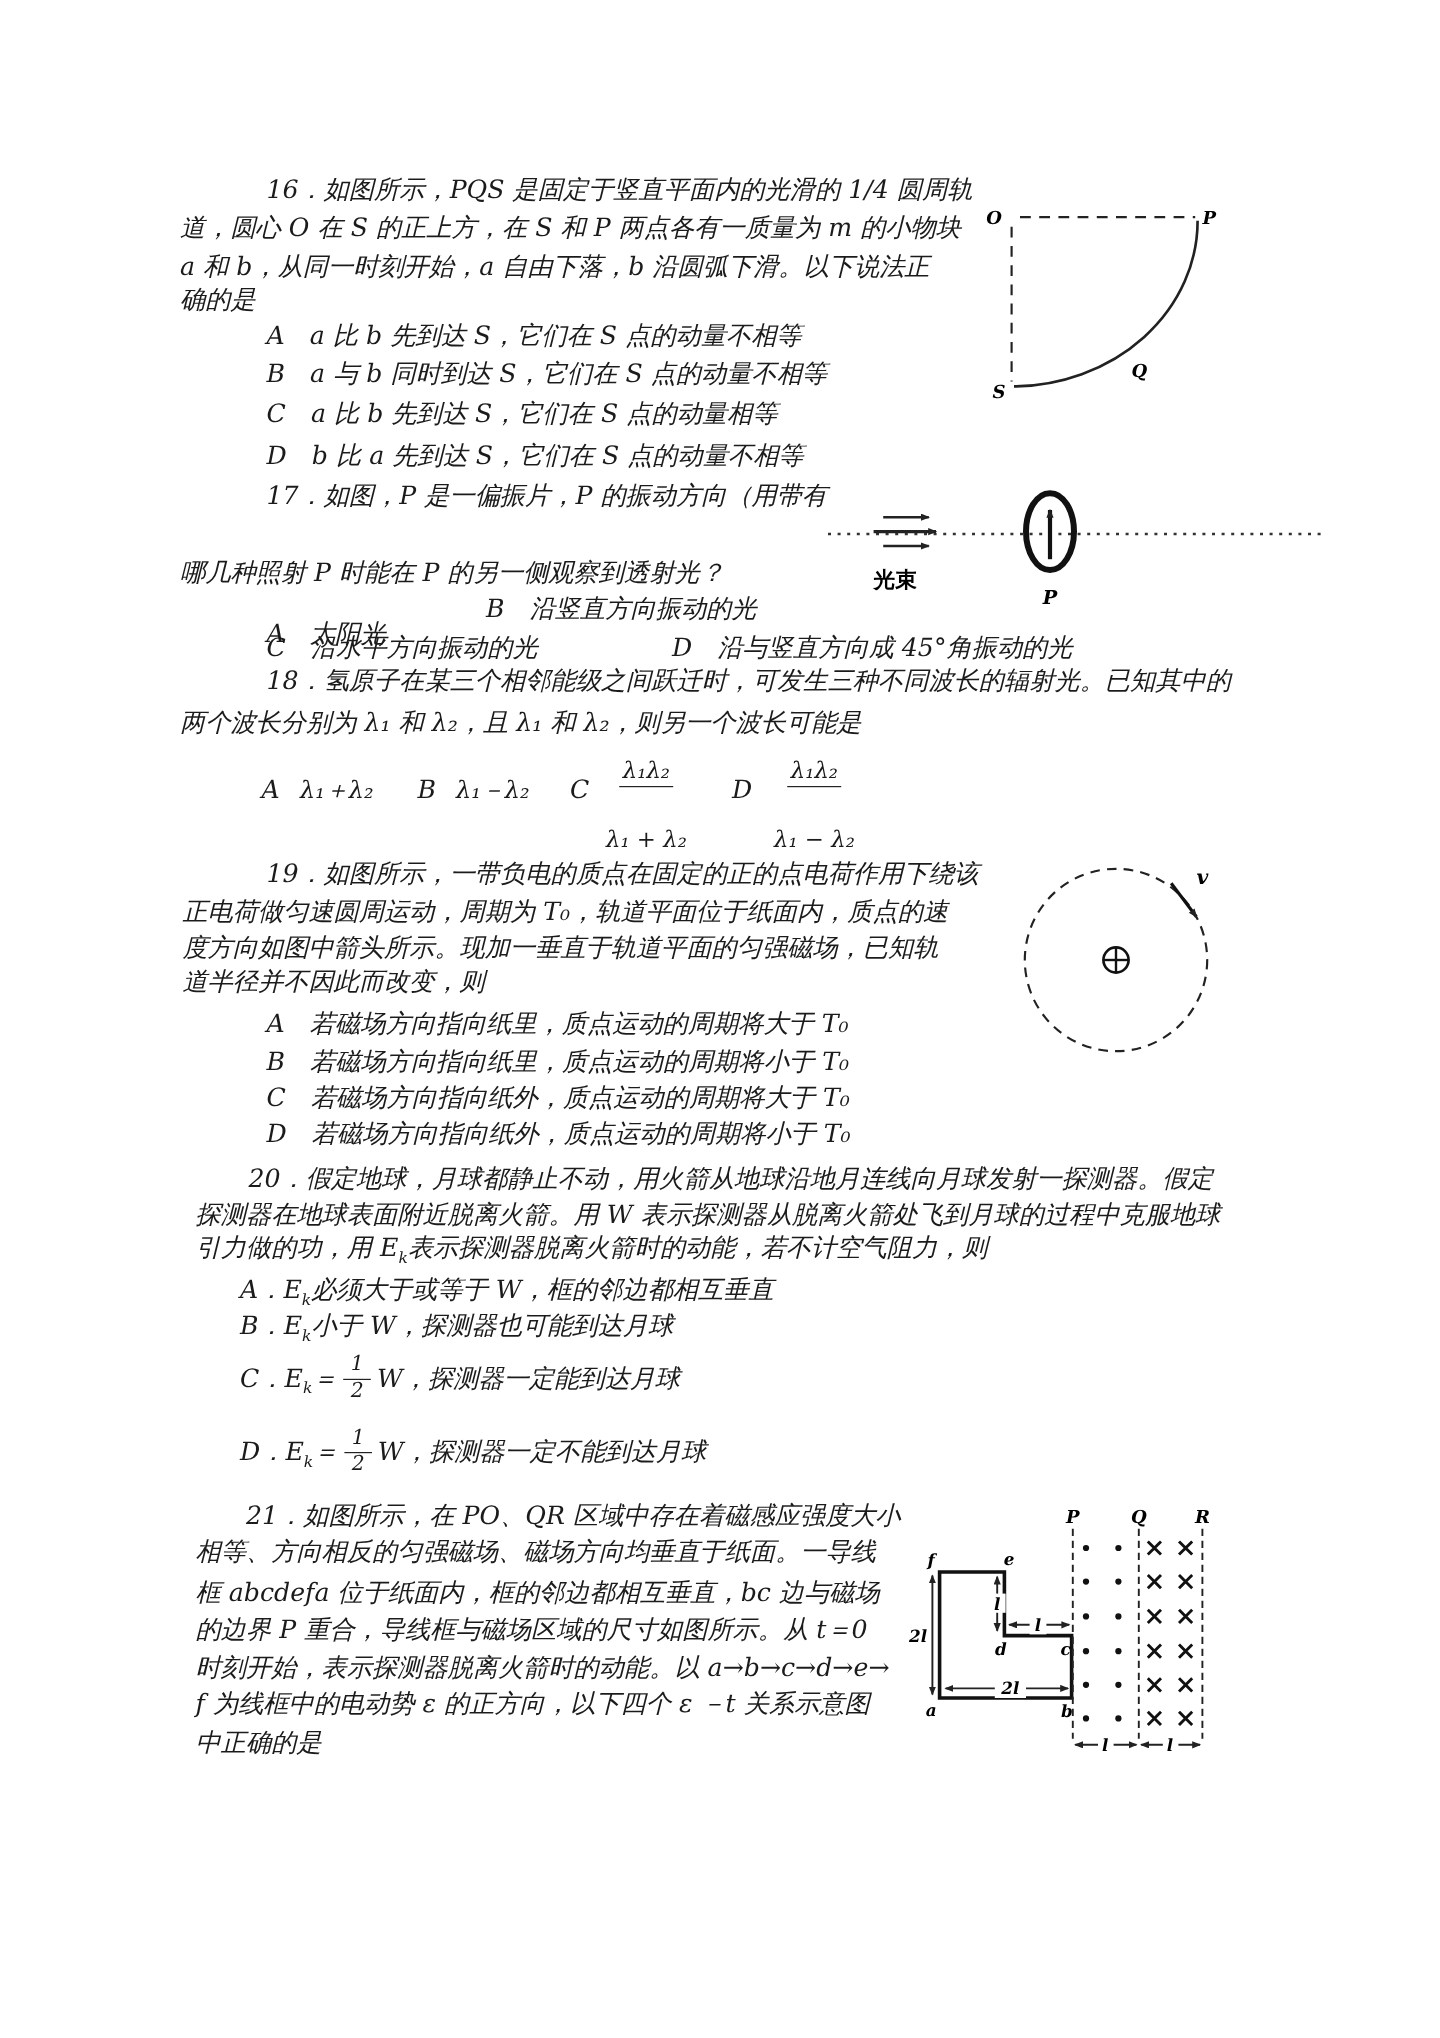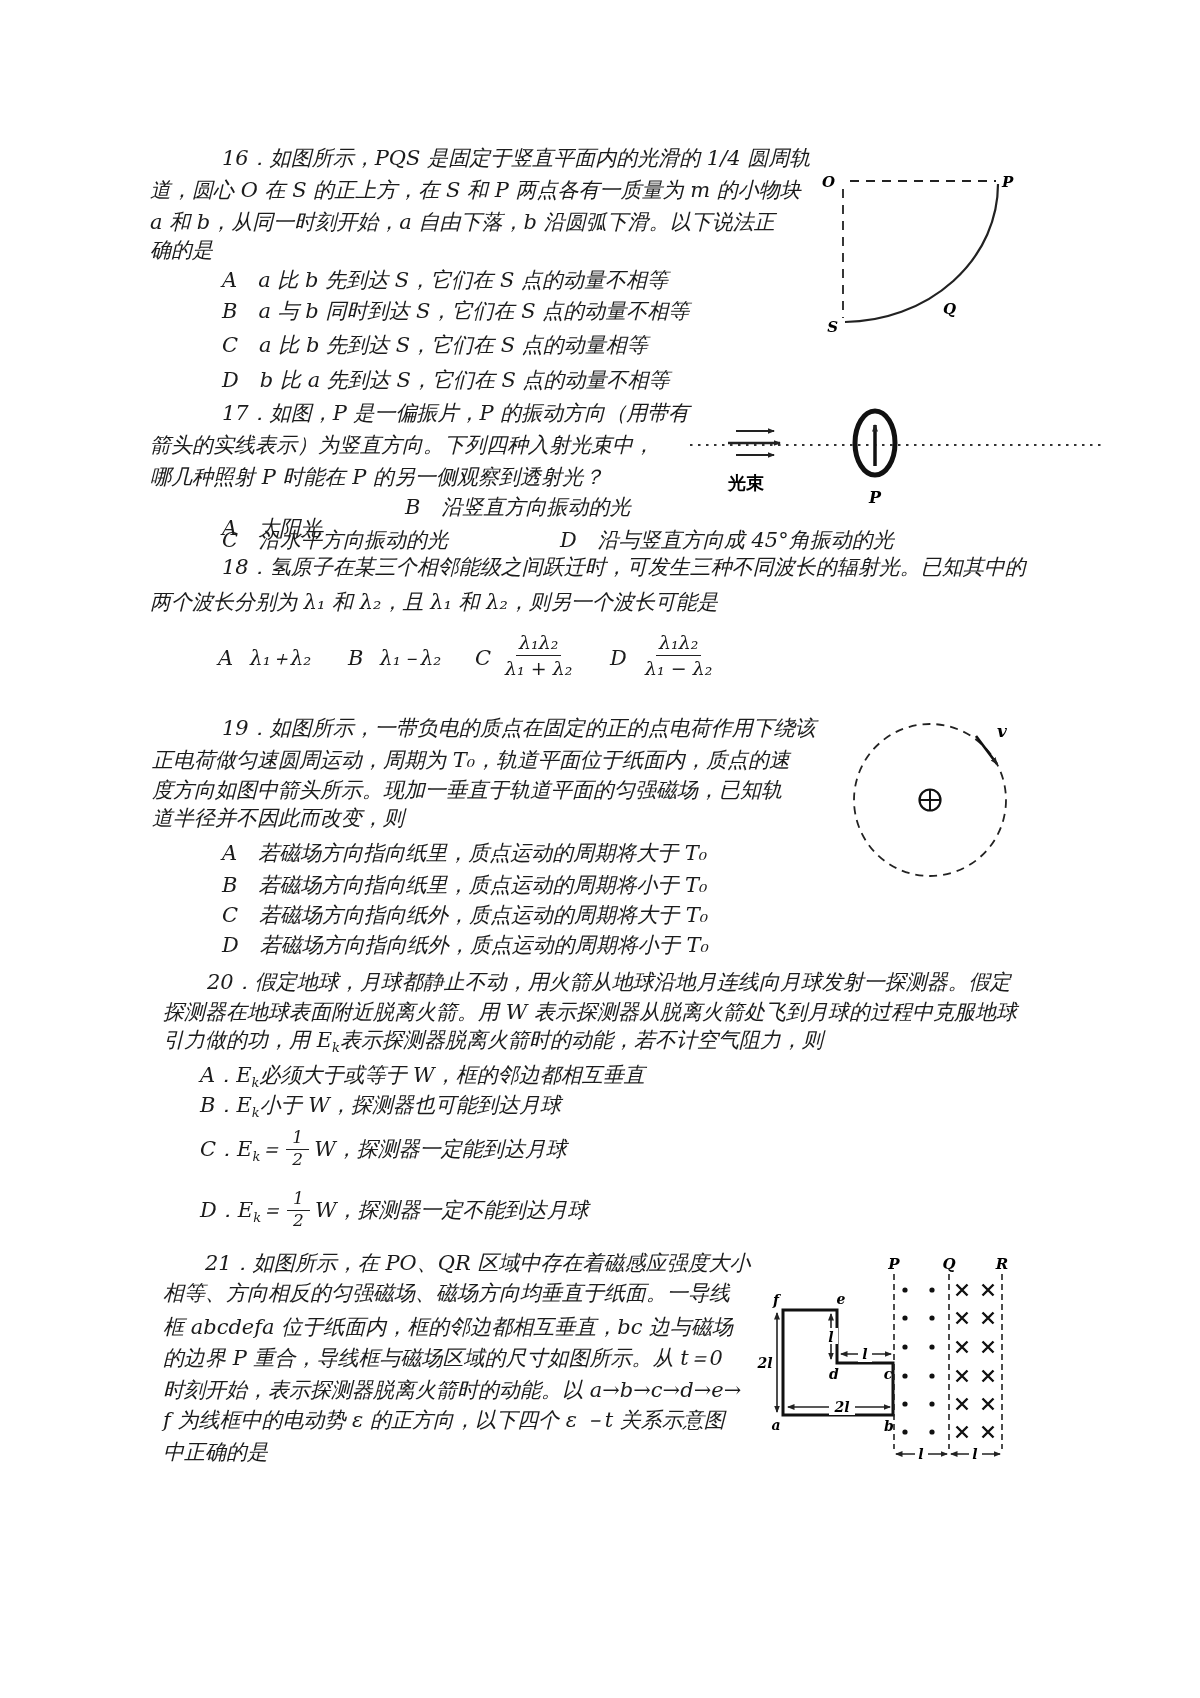--- a/index.html
+++ b/index.html
@@ -5,21 +5,21 @@
   html,body{margin:0;padding:0;background:#ffffff;}
   .page{
     position:relative;width:1200px;height:1698px;background:#ffffff;
     font-family:"DejaVu Serif","Liberation Serif",serif;color:#1b1b1b;
     overflow:hidden;
   }
   .ln{position:absolute;white-space:pre;font-size:21px;line-height:26px;font-style:italic;}
   .mi{font-family:"DejaVu Serif","Liberation Serif",serif;font-style:italic;}
   sub{font-size:13px;line-height:0;}
   .fr{position:absolute;display:inline-flex;flex-direction:column;align-items:center;
-      font-size:19px;text-align:center;}
+      font-size:19px;text-align:center;gap:32px;}
   .fr .num{border-bottom:1.6px solid #222;padding:0 3px 2px;}
   .fr .den{padding-top:1px;}
   .optfrac{display:flex;align-items:center;}
   .fr2{display:inline-flex;flex-direction:column;align-items:center;font-size:17px;
        margin:0 5px;line-height:1.15;}
   .fr2 .num{border-bottom:1.6px solid #222;padding:0 6px 1px;}
   .figsvg{position:absolute;}
   svg text{font-family:"DejaVu Serif","Liberation Serif",serif;}
   .figlabel{font-weight:bold;font-style:italic;}
 </style>
@@ -41,21 +41,20 @@
     <line x1="110" y1="33" x2="256" y2="33" stroke="#222" stroke-width="1.8" stroke-dasharray="9,7"></line>
     <line x1="103" y1="41" x2="103" y2="170" stroke="#222" stroke-width="1.8" stroke-dasharray="9,7"></line>
     <path d="M258,36 A155,138 0 0 1 105,174" fill="none" stroke="#222" stroke-width="2.2"></path>
     <text class="figlabel" x="95" y="39" font-size="15" text-anchor="end">O</text>
     <text class="figlabel" x="262" y="39" font-size="15">P</text>
     <text class="figlabel" x="203" y="166" font-size="15">Q</text>
     <text class="figlabel" x="98" y="184" font-size="15" text-anchor="end">S</text>
   </svg>
 
   <div class="ln" style="left:222px;top:400px">17．如图，P 是一偏振片，P 的振动方向（用带有</div>
-  <div class="ln" style="left:150px;top:432px">箭头的实线表示）为竖直方向。下列四种入射光束中，</div>
   <div class="ln" style="left:150px;top:464px">哪几种照射 P 时能在 P 的另一侧观察到透射光？</div>
   <div class="ln" style="left:222px;top:515px">A　太阳光</div>
   <div class="ln" style="left:405px;top:494px">B　沿竖直方向振动的光</div>
   <div class="ln" style="left:222px;top:527px">C　沿水平方向振动的光</div>
   <div class="ln" style="left:560px;top:527px">D　沿与竖直方向成 45°角振动的光</div>
 
   <svg class="figsvg" style="left:650px;top:385px" width="460" height="130" viewBox="0 0 460 130">
     <defs>
       <marker id="ah" markerWidth="9" markerHeight="8" refX="6.5" refY="3" orient="auto-start-reverse" markerUnits="userSpaceOnUse">
         <path d="M0,0 L7.5,3 L0,6 z" fill="#222"></path>

